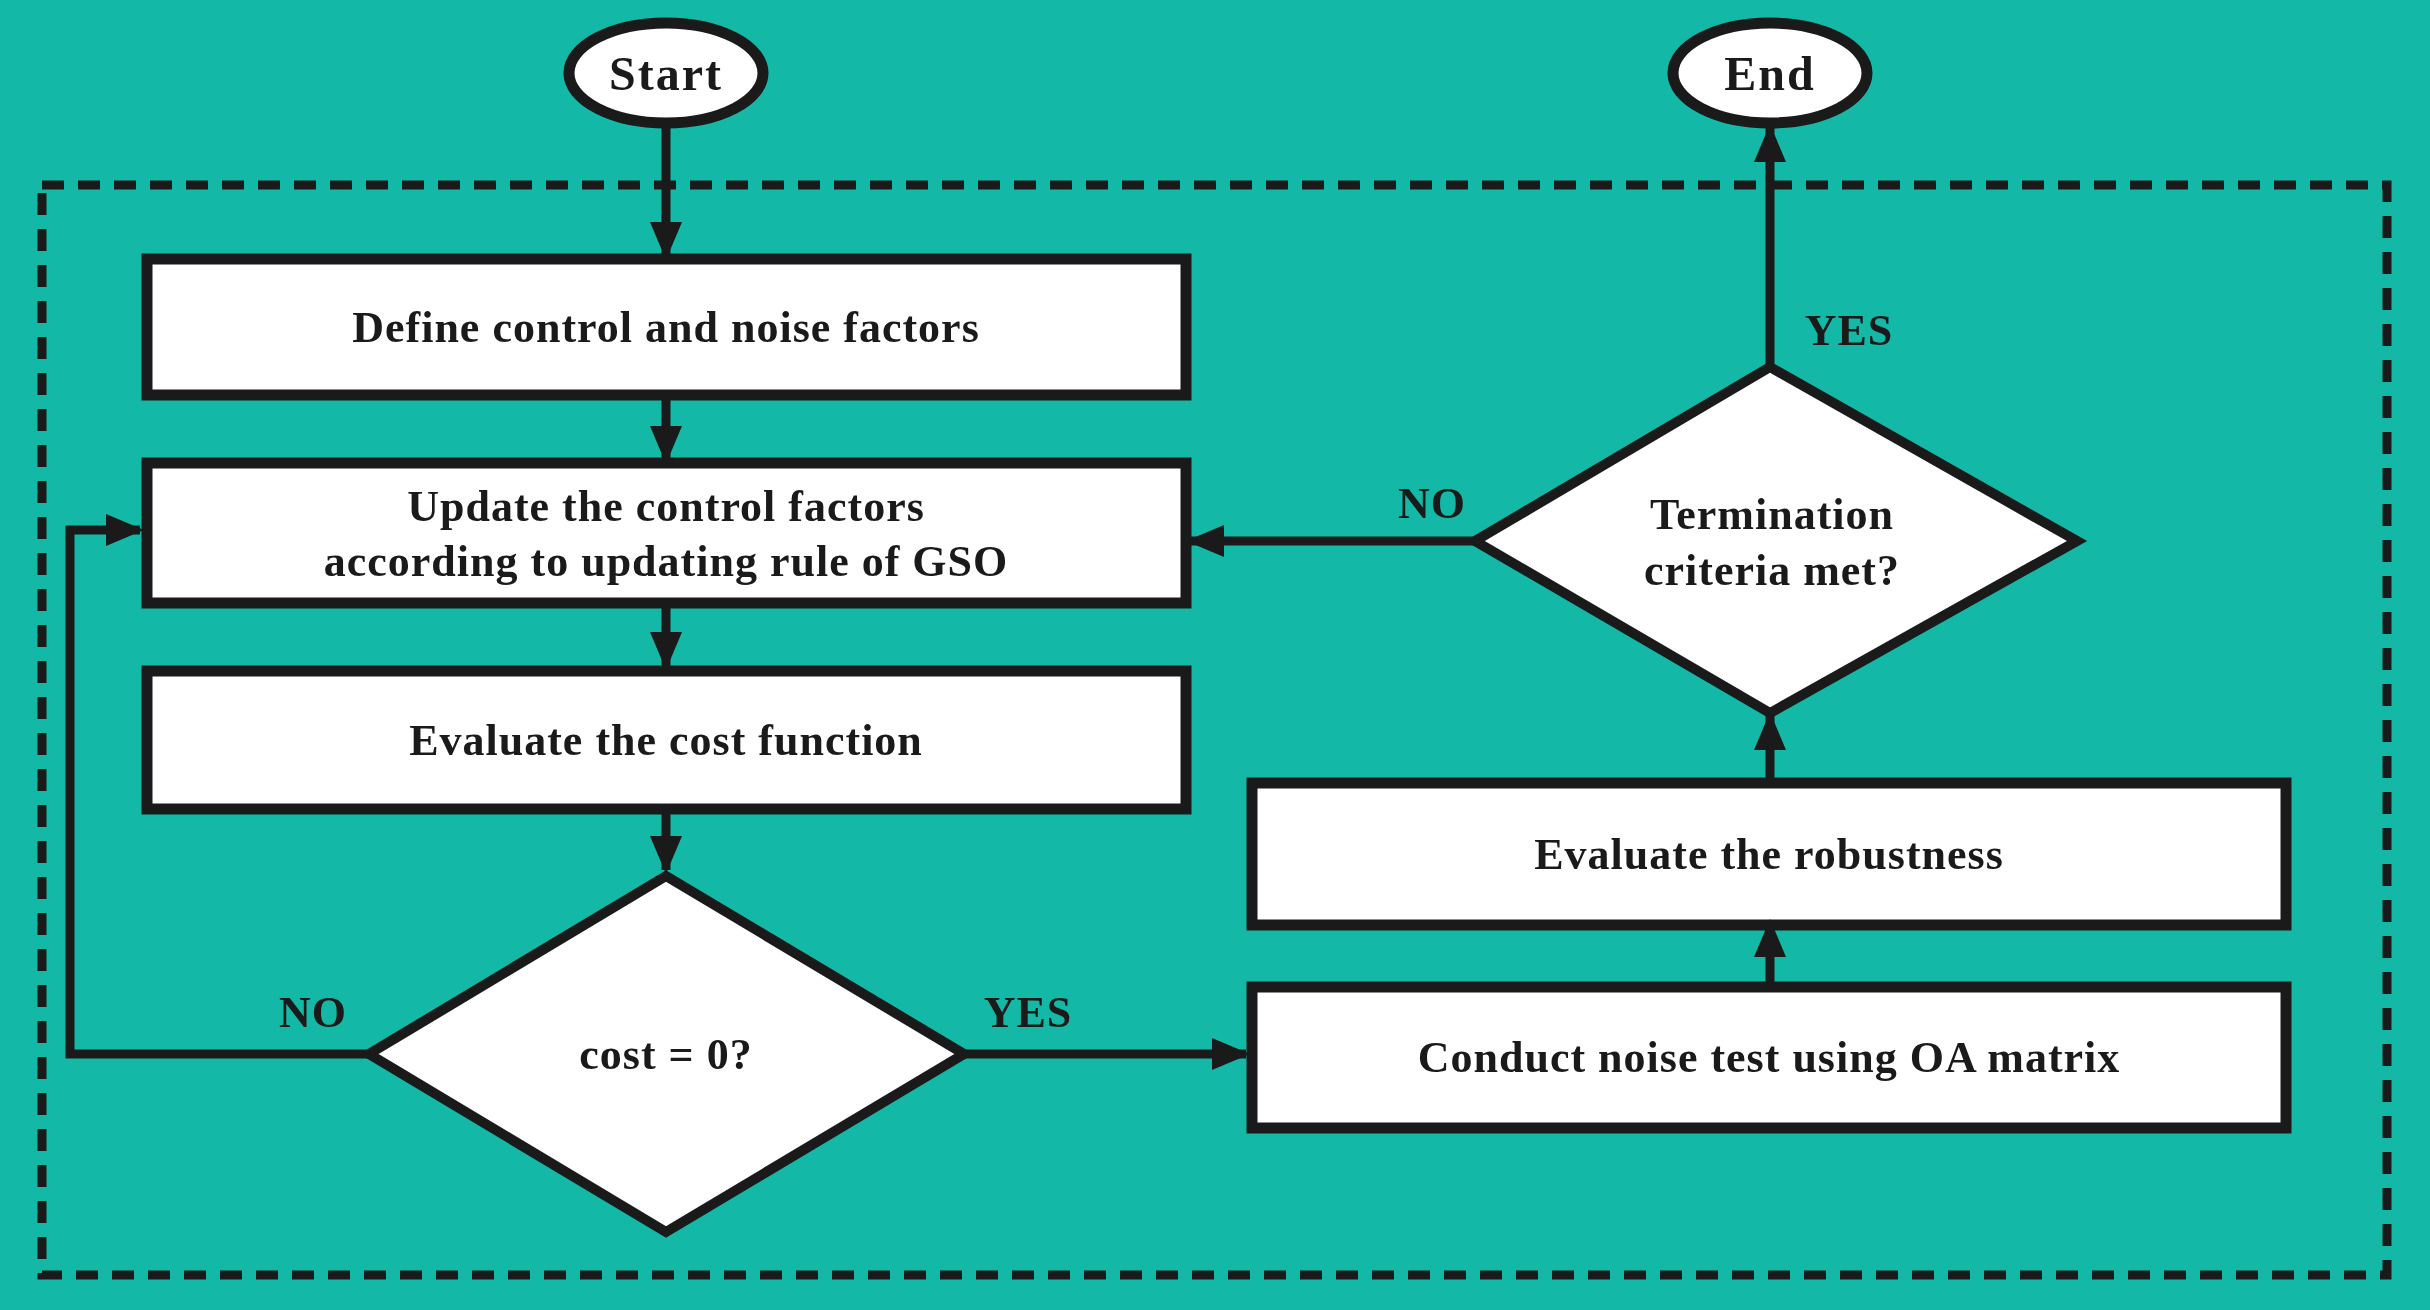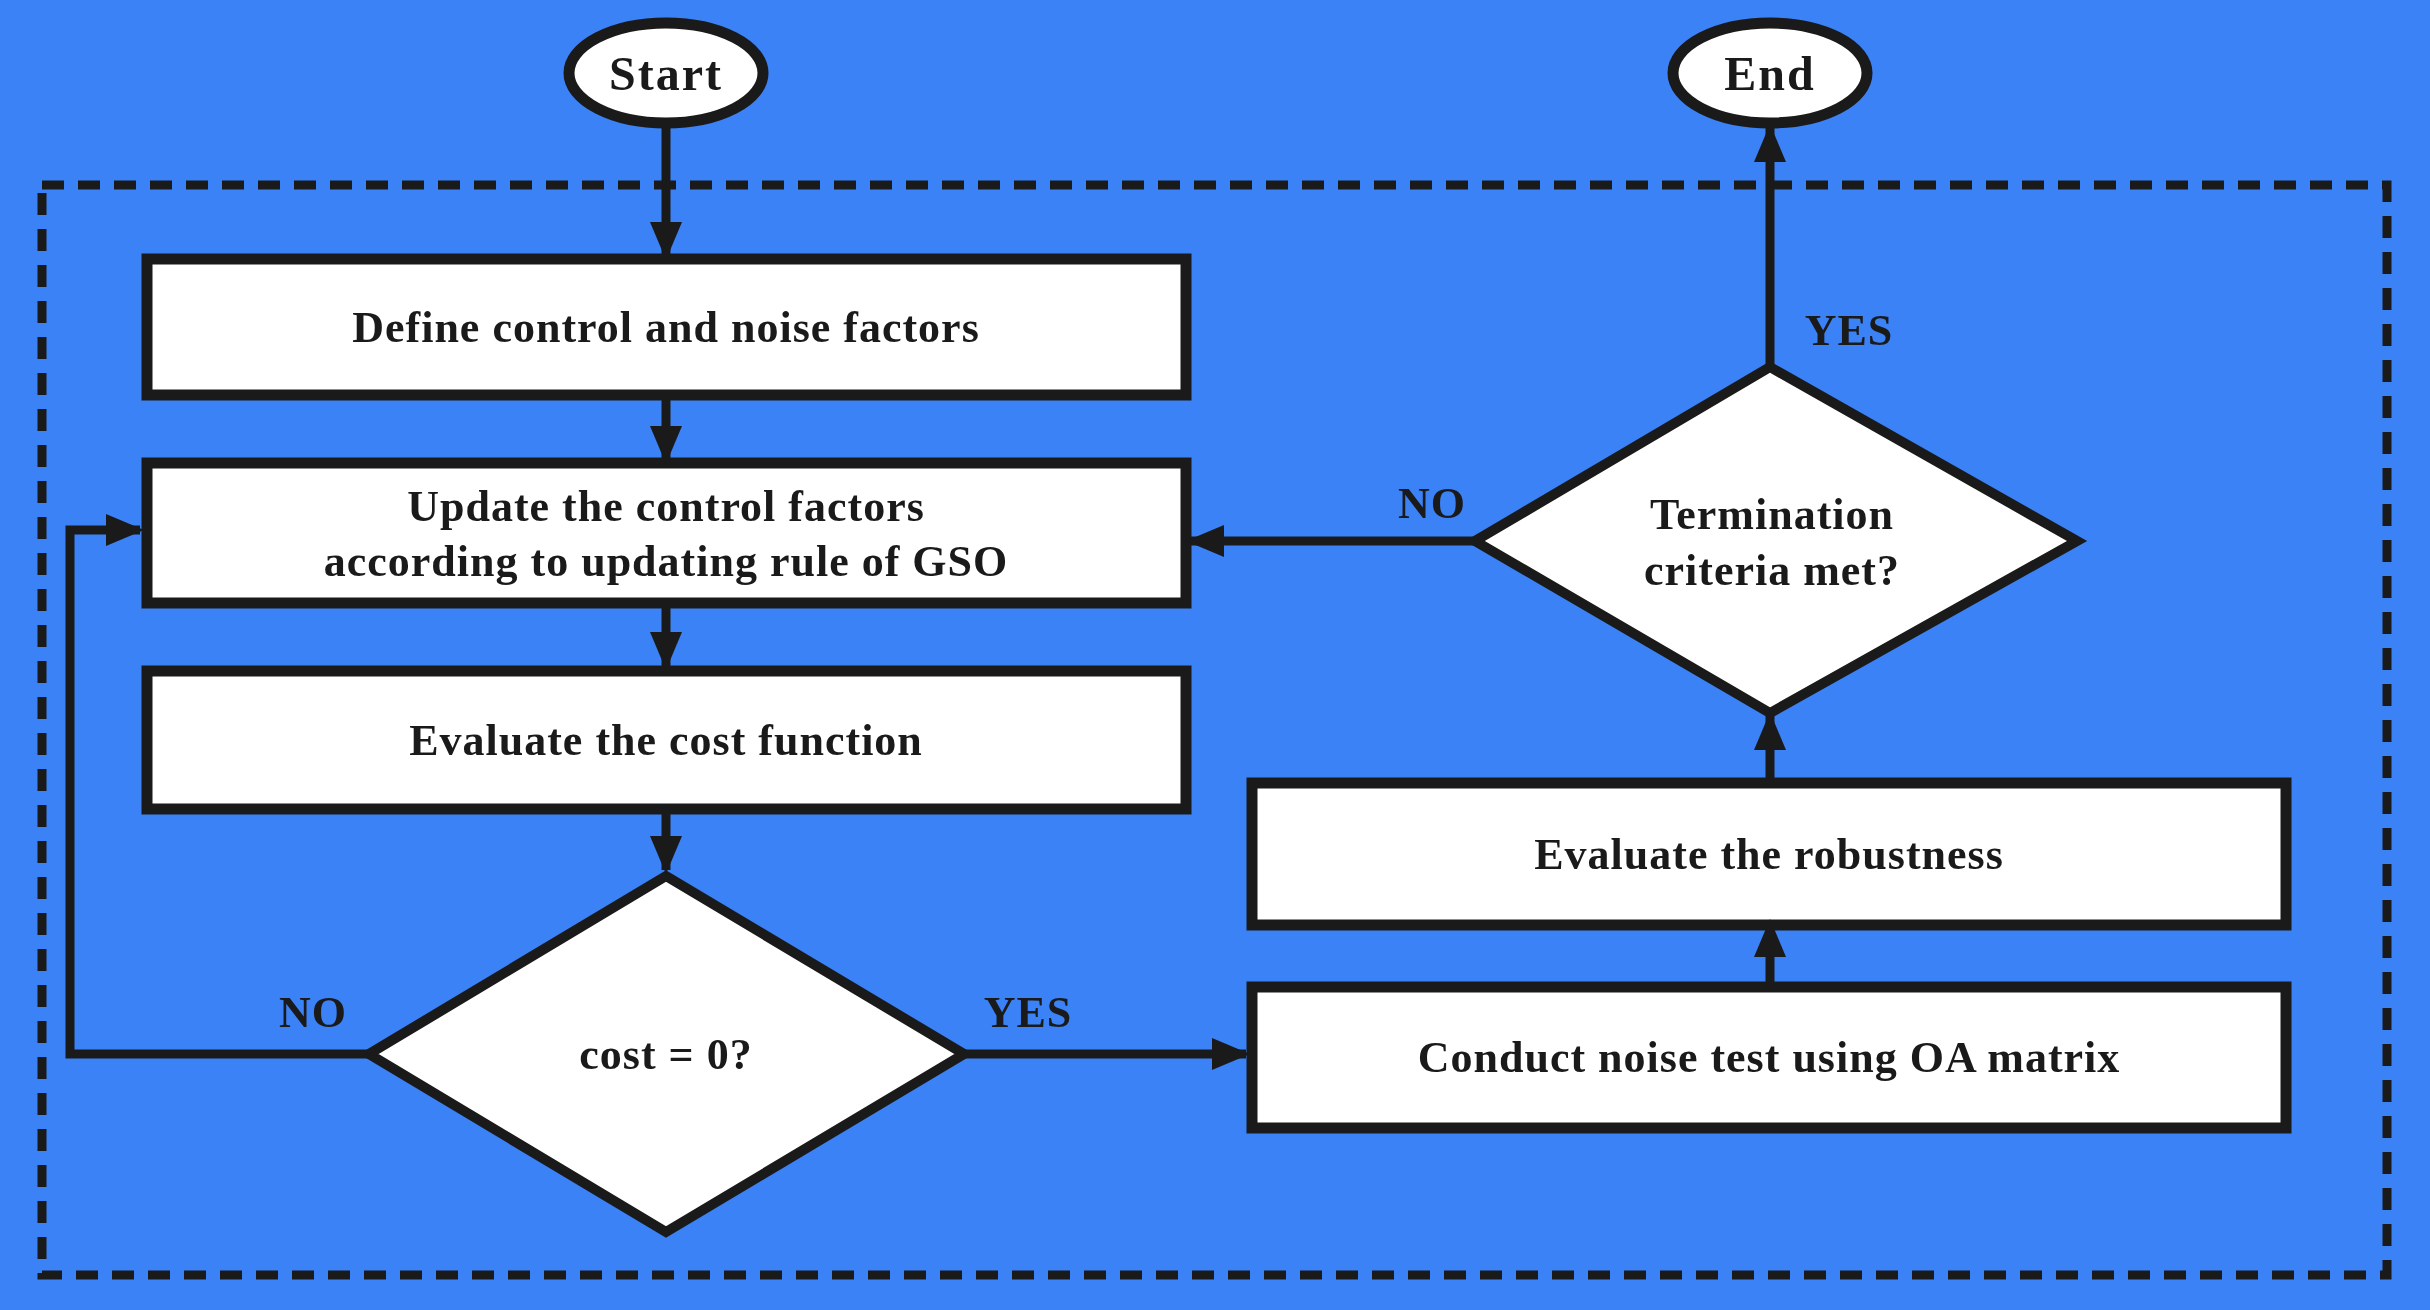--- a/index.html
+++ b/index.html
@@ -4,21 +4,21 @@
 <style>
   html, body {
     margin: 0;
     padding: 0;
     background: #ffffff;
   }
   .stage {
     position: relative;
     width: 2430px;
     height: 1310px;
-    background: #3b82f6;
+    background: #14b8a6;
     overflow: hidden;
   }
   svg { display: block; width: 100%; height: 100%; }
 
   .frame {
     fill: none;
     stroke: #1a1a1a;
     stroke-width: 9;
     stroke-dasharray: 22 14;
   }

